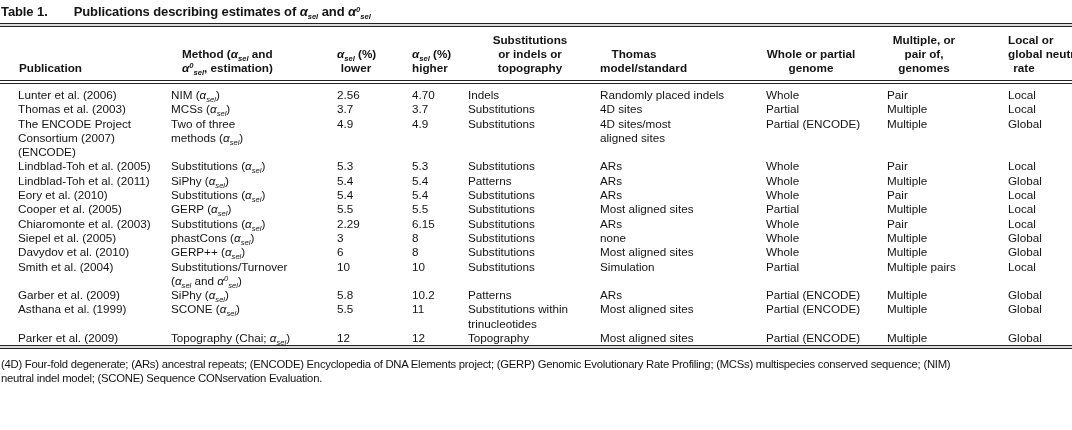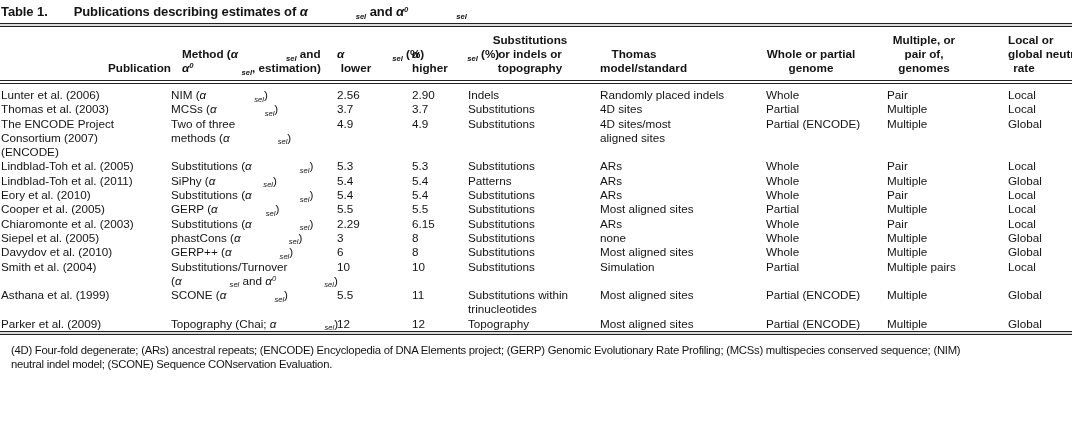--- a/index.html
+++ b/index.html
@@ -20,42 +20,42 @@
   }
   table { border-collapse: collapse; table-layout: fixed; width: 1072px; }
   col.c0 { width: 171px; } col.c1 { width: 166px; } col.c2 { width: 75px; }
   col.c3 { width: 56px; }  col.c4 { width: 132px; } col.c5 { width: 166px; }
   col.c6 { width: 121px; } col.c7 { width: 121px; } col.c8 { width: 64px; }
   thead th {
     font-weight: bold; font-size: 11.7px; line-height: 14px;
     vertical-align: bottom; text-align: center; white-space: pre;
     padding: 6px 0 5px 0; border-bottom: 4px double #222;
   }
-  th.h0 { text-align: right; padding-left: 19px; }
+  th.h0 { text-align: left; padding-left: 19px; }
   th.h1 { text-align: left; padding-left: 11px; }
   th.h2 { padding-right: 37px; }
   th.h3 { padding-right: 38px; }
   th.h4 { padding-right: 8px; }
   th.h5 { padding-right: 98px; }
   th.h6 { padding-right: 31px; }
   th.h7 { padding-right: 47px; }
   th.h8 { padding-right: 32px; }
   tbody td {
     font-size: 11.7px; line-height: 14.3px; vertical-align: top;
     text-align: left; white-space: pre; padding: 0;
   }
   tbody tr:first-child td { padding-top: 4px; }
-  td.c0 { padding-left: 1px; }
+  td.c0 { padding-left: 18px; }
   sub, sup { font-style: italic; font-size: 7.6px; line-height: 0; letter-spacing: 0; }
-  sub { vertical-align: -2.5px; margin-left: 48px; }
+  sub { vertical-align: -2.5px; }
   sup { vertical-align: 4px; }
   i { font-style: italic; }
   .footnote {
     font-size: 11.3px; line-height: 13.8px; letter-spacing: -0.25px;
-    margin-top: 9px; padding-left: 11px; white-space: pre-line; color: #141414;
+    margin-top: 9px; padding-left: 1px; white-space: pre-line; color: #141414;
   }
 </style>
 </head>
 <body>
 
 <div>
 
   <div class="caption">
     <span class="lbl">Table 1.</span><span class="txt">Publications describing estimates of <i>α</i><sub>sel</sub> and <i>α</i><sup>0</sup><sub>sel</sub></span>
   </div>
@@ -96,21 +96,21 @@
           <th class="h8">Local or
 global neutral
 rate</th>
         </tr>
     </thead>
     <tbody>
         <tr>
           <td class="c0">Lunter et al. (2006)</td>
           <td class="c1">NIM (<i>α</i><sub>sel</sub>)</td>
           <td class="c2">2.56</td>
-          <td class="c3">2.90</td>
+          <td class="c3">4.70</td>
           <td class="c4">Indels</td>
           <td class="c5">Randomly placed indels</td>
           <td class="c6">Whole</td>
           <td class="c7">Pair</td>
           <td class="c8">Local</td>
         </tr>
         <tr>
           <td class="c0">Thomas et al. (2003)</td>
           <td class="c1">MCSs (<i>α</i><sub>sel</sub>)</td>
           <td class="c2">3.7</td>
@@ -219,20 +219,31 @@
 (<i>α</i><sub>sel</sub> and <i>α</i><sup>0</sup><sub>sel</sub>)</td>
           <td class="c2">10</td>
           <td class="c3">10</td>
           <td class="c4">Substitutions</td>
           <td class="c5">Simulation</td>
           <td class="c6">Partial</td>
           <td class="c7">Multiple pairs</td>
           <td class="c8">Local</td>
         </tr>
         <tr>
+          <td class="c0">Garber et al. (2009)</td>
+          <td class="c1">SiPhy (<i>α</i><sub>sel</sub>)</td>
+          <td class="c2">5.8</td>
+          <td class="c3">10.2</td>
+          <td class="c4">Patterns</td>
+          <td class="c5">ARs</td>
+          <td class="c6">Partial (ENCODE)</td>
+          <td class="c7">Multiple</td>
+          <td class="c8">Global</td>
+        </tr>
+        <tr>
           <td class="c0">Asthana et al. (1999)</td>
           <td class="c1">SCONE (<i>α</i><sub>sel</sub>)</td>
           <td class="c2">5.5</td>
           <td class="c3">11</td>
           <td class="c4">Substitutions within
 trinucleotides</td>
           <td class="c5">Most aligned sites</td>
           <td class="c6">Partial (ENCODE)</td>
           <td class="c7">Multiple</td>
           <td class="c8">Global</td>

